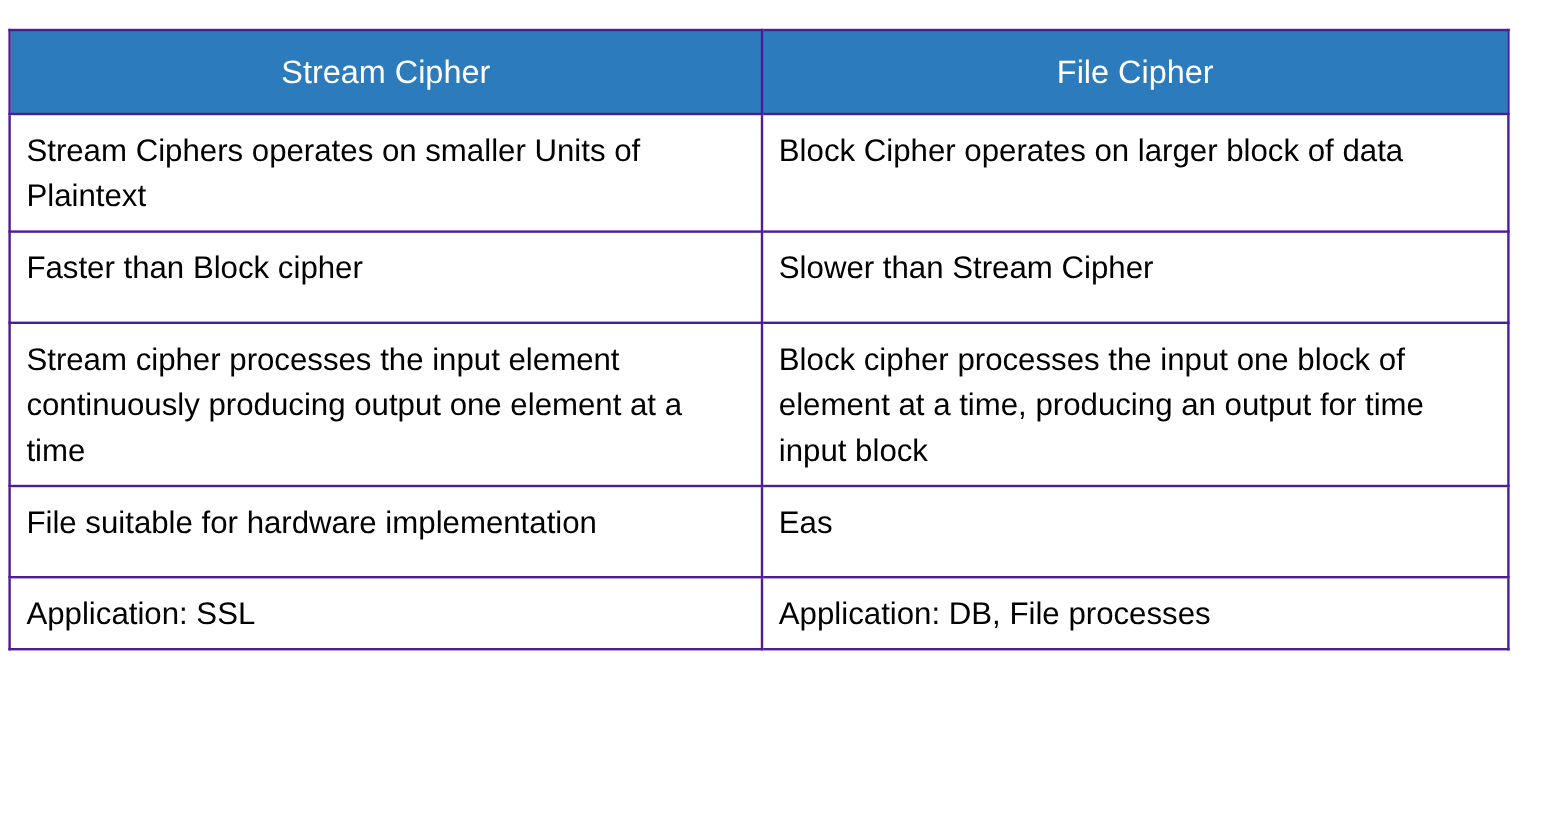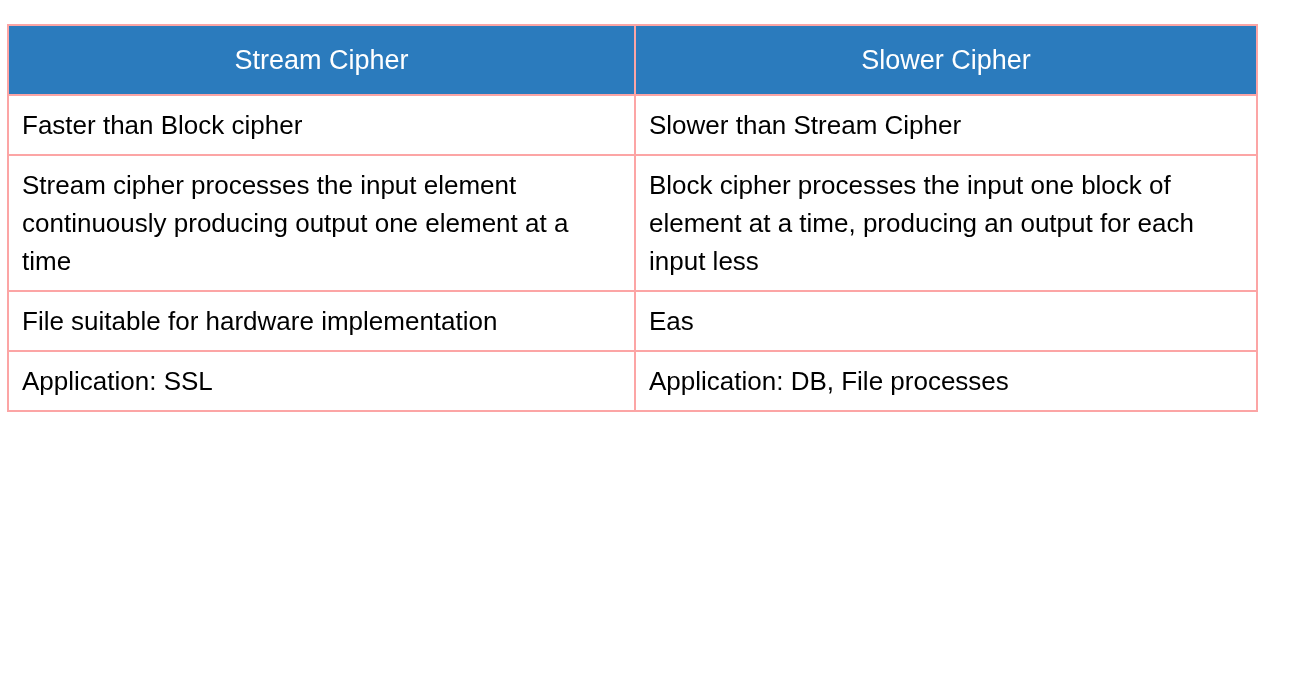--- a/index.html
+++ b/index.html
@@ -31,21 +31,21 @@
     border-collapse: collapse;
     table-layout: fixed;
     background: #ffffff;
   }
 
   .comparison-table col.col-left  { width: 627px; }
   .comparison-table col.col-right { width: 622px; }
 
   .comparison-table th,
   .comparison-table td {
-    border: 2px solid #fca5a5;
+    border: 2px solid #4c1d95;
     vertical-align: top;
     box-sizing: border-box;
   }
 
   .comparison-table thead th {
     background: #2b7bbd;
     color: #ffffff;
     font-size: 27px;
     font-weight: normal;
     text-align: center;
@@ -57,21 +57,21 @@
   }
 
   .comparison-table tbody td {
     color: #000000;
     font-size: 26px;
     line-height: 38px;
     text-align: left;
     padding: 10px 10px 10px 13px;
   }
 
-  .comparison-table tbody tr.lines-1 td { height: 60px; }
+  .comparison-table tbody tr.lines-1 td { height: 76px; }
   .comparison-table tbody tr.lines-2 td { height: 87px; }
   .comparison-table tbody tr.lines-3 td { height: 127px; }
   .comparison-table tbody tr.lines-1:last-child td { height: 52px; }
 
   .cell-text {
     display: block;
   }
 </style>
 </head>
 <body>
@@ -80,42 +80,50 @@
 
   <table class="comparison-table">
     <colgroup>
       <col class="col-left">
       <col class="col-right">
     </colgroup>
 
     <thead>
       <tr>
         <th>Stream Cipher</th>
-        <th>Slower Cipher</th>
+        <th>File Cipher</th>
       </tr>
     </thead>
 
     <tbody>
 
+      <tr class="lines-2">
+        <td>
+          <span class="cell-text">Stream Ciphers operates on smaller Units of Plaintext</span>
+        </td>
+        <td>
+          <span class="cell-text">Block Cipher operates on larger block of data</span>
+        </td>
+      </tr>
 
       <tr class="lines-1">
         <td>
           <span class="cell-text">Faster than Block cipher</span>
         </td>
         <td>
           <span class="cell-text">Slower than Stream Cipher</span>
         </td>
       </tr>
 
       <tr class="lines-3">
         <td>
           <span class="cell-text">Stream cipher processes the input element continuously producing output one element at a time</span>
         </td>
         <td>
-          <span class="cell-text">Block cipher processes the input one block of element at a time, producing an output for each input less</span>
+          <span class="cell-text">Block cipher processes the input one block of element at a time, producing an output for time input block</span>
         </td>
       </tr>
 
 
       <tr class="lines-1">
         <td>
           <span class="cell-text">File suitable for hardware implementation</span>
         </td>
         <td>
           <span class="cell-text">Eas</span>

